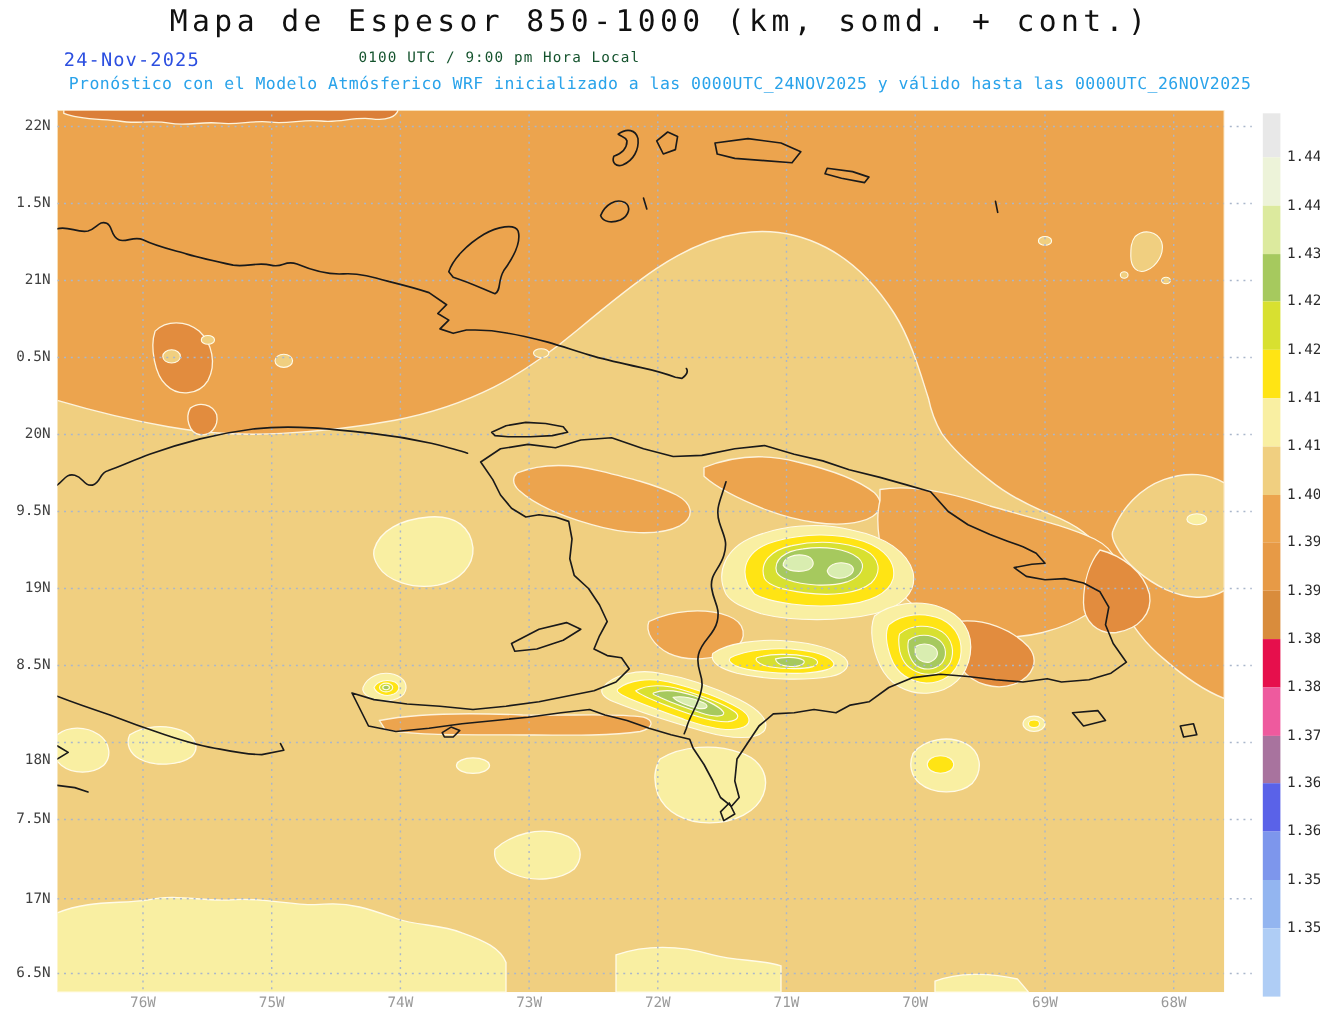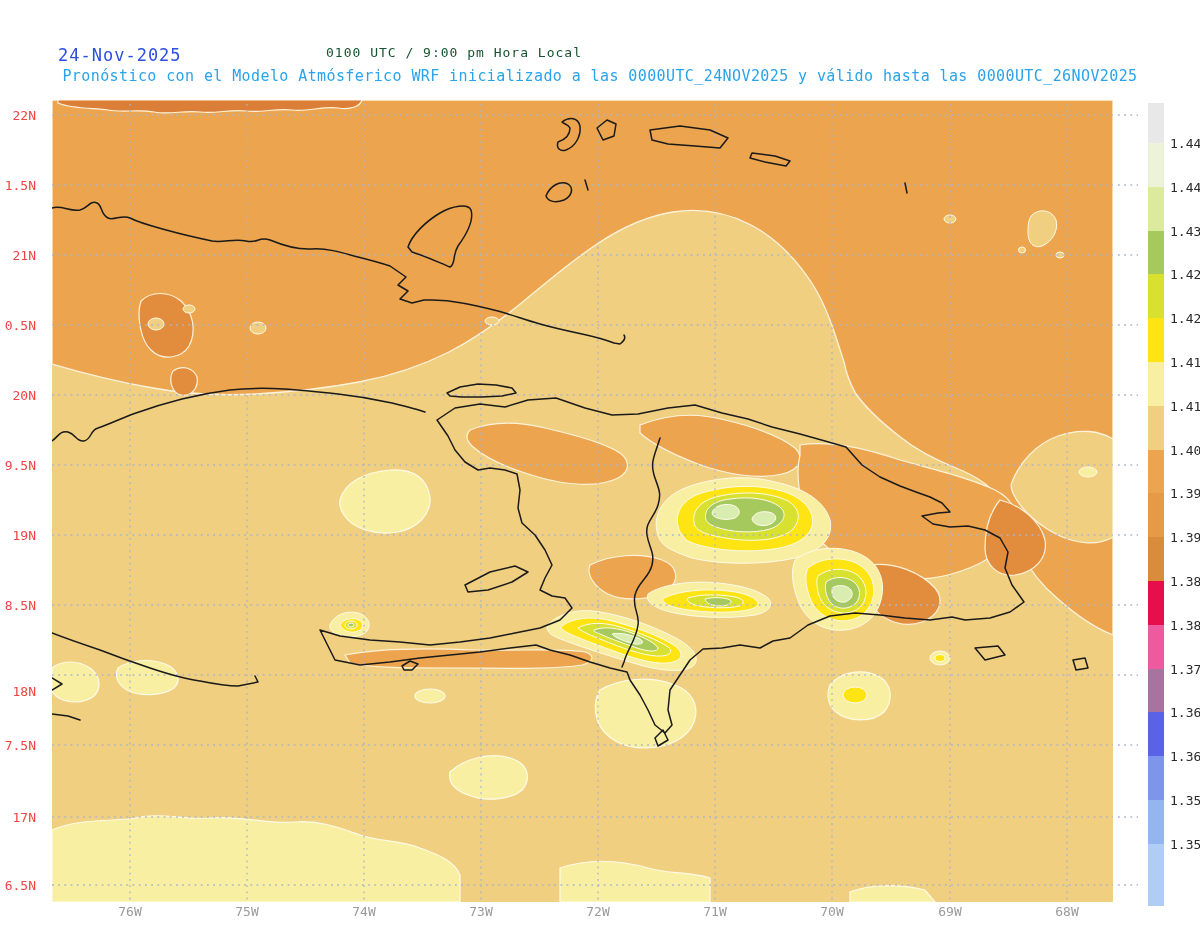--- a/index.html
+++ b/index.html
@@ -9,41 +9,42 @@
 
   .page-title { position:absolute; top:4px; left:0; width:1200px; text-align:center;
                 font-size:27px; letter-spacing:4px; color:#111; white-space:nowrap; }
   .date-label { position:absolute; top:45px; left:58px; font-size:17px; letter-spacing:1px; color:#2c4fe0; }
   .time-label { position:absolute; top:45px; left:288px; font-size:13px; letter-spacing:1px; color:#14532d;margin-left:38px; }
   .subtitle   { position:absolute; top:67px; left:0; width:1200px; text-align:center;
                 font-size:15px; letter-spacing:0.4px; color:#2aa3ea; white-space:nowrap; }
 
   #map-svg { position:absolute; left:52px; top:100px; width:1088px; height:810px; }
 
-  .lat-label { position:absolute; left:0; width:36px; text-align:right;
-               font-size:13px; color:#ef4444; transform:translateY(-50%); }
+  .lat-label { position:absolute; left:0; width:46px; text-align:right;
+               font-size:13px; color:#404040; transform:translateY(-50%); }
   .lon-label { position:absolute; top:904px; font-size:13px; color:#9a9a9a;
                transform:translateX(-50%); }
 
   #colorbar { position:absolute; left:1148px; top:103px; width:16px; }
   .cb-seg { position:absolute; left:0; width:16px; }
   .cb-label { position:absolute; left:1170px; font-size:13px; color:#2b2b2b;
               transform:translateY(-50%); white-space:nowrap; }
 
   .attribution { position:absolute; left:914px; top:873px; width:213px; height:26px;
                  background:#ffffff; border:1px solid #a8a8a8; text-align:center;
                  line-height:24px; font-size:15px; white-space:nowrap; color:#333; }
   .attribution .brand-a { color:#3aa0f8; }
   .attribution .brand-b { color:#3846d8; font-weight:bold; }
 </style>
 </head>
 <body>
 
 <div id="stage">
 
+  <div class="page-title">Mapa de Espesor 850-1000 (km, somd. + cont.)</div>
   <div class="date-label">24-Nov-2025</div>
   <div class="time-label">0100 UTC / 9:00 pm Hora Local</div>
   <div class="subtitle">Pronóstico con el Modelo Atmósferico WRF inicializado a las 0000UTC_24NOV2025 y válido hasta las  0000UTC_26NOV2025</div>
 
   <svg id="map-svg" viewBox="52 100 1088 810" preserveAspectRatio="none">
     <defs>
       <clipPath id="mapclip">
           <rect x="52" y="100" width="1061" height="802"></rect>
         </clipPath>
     </defs>

